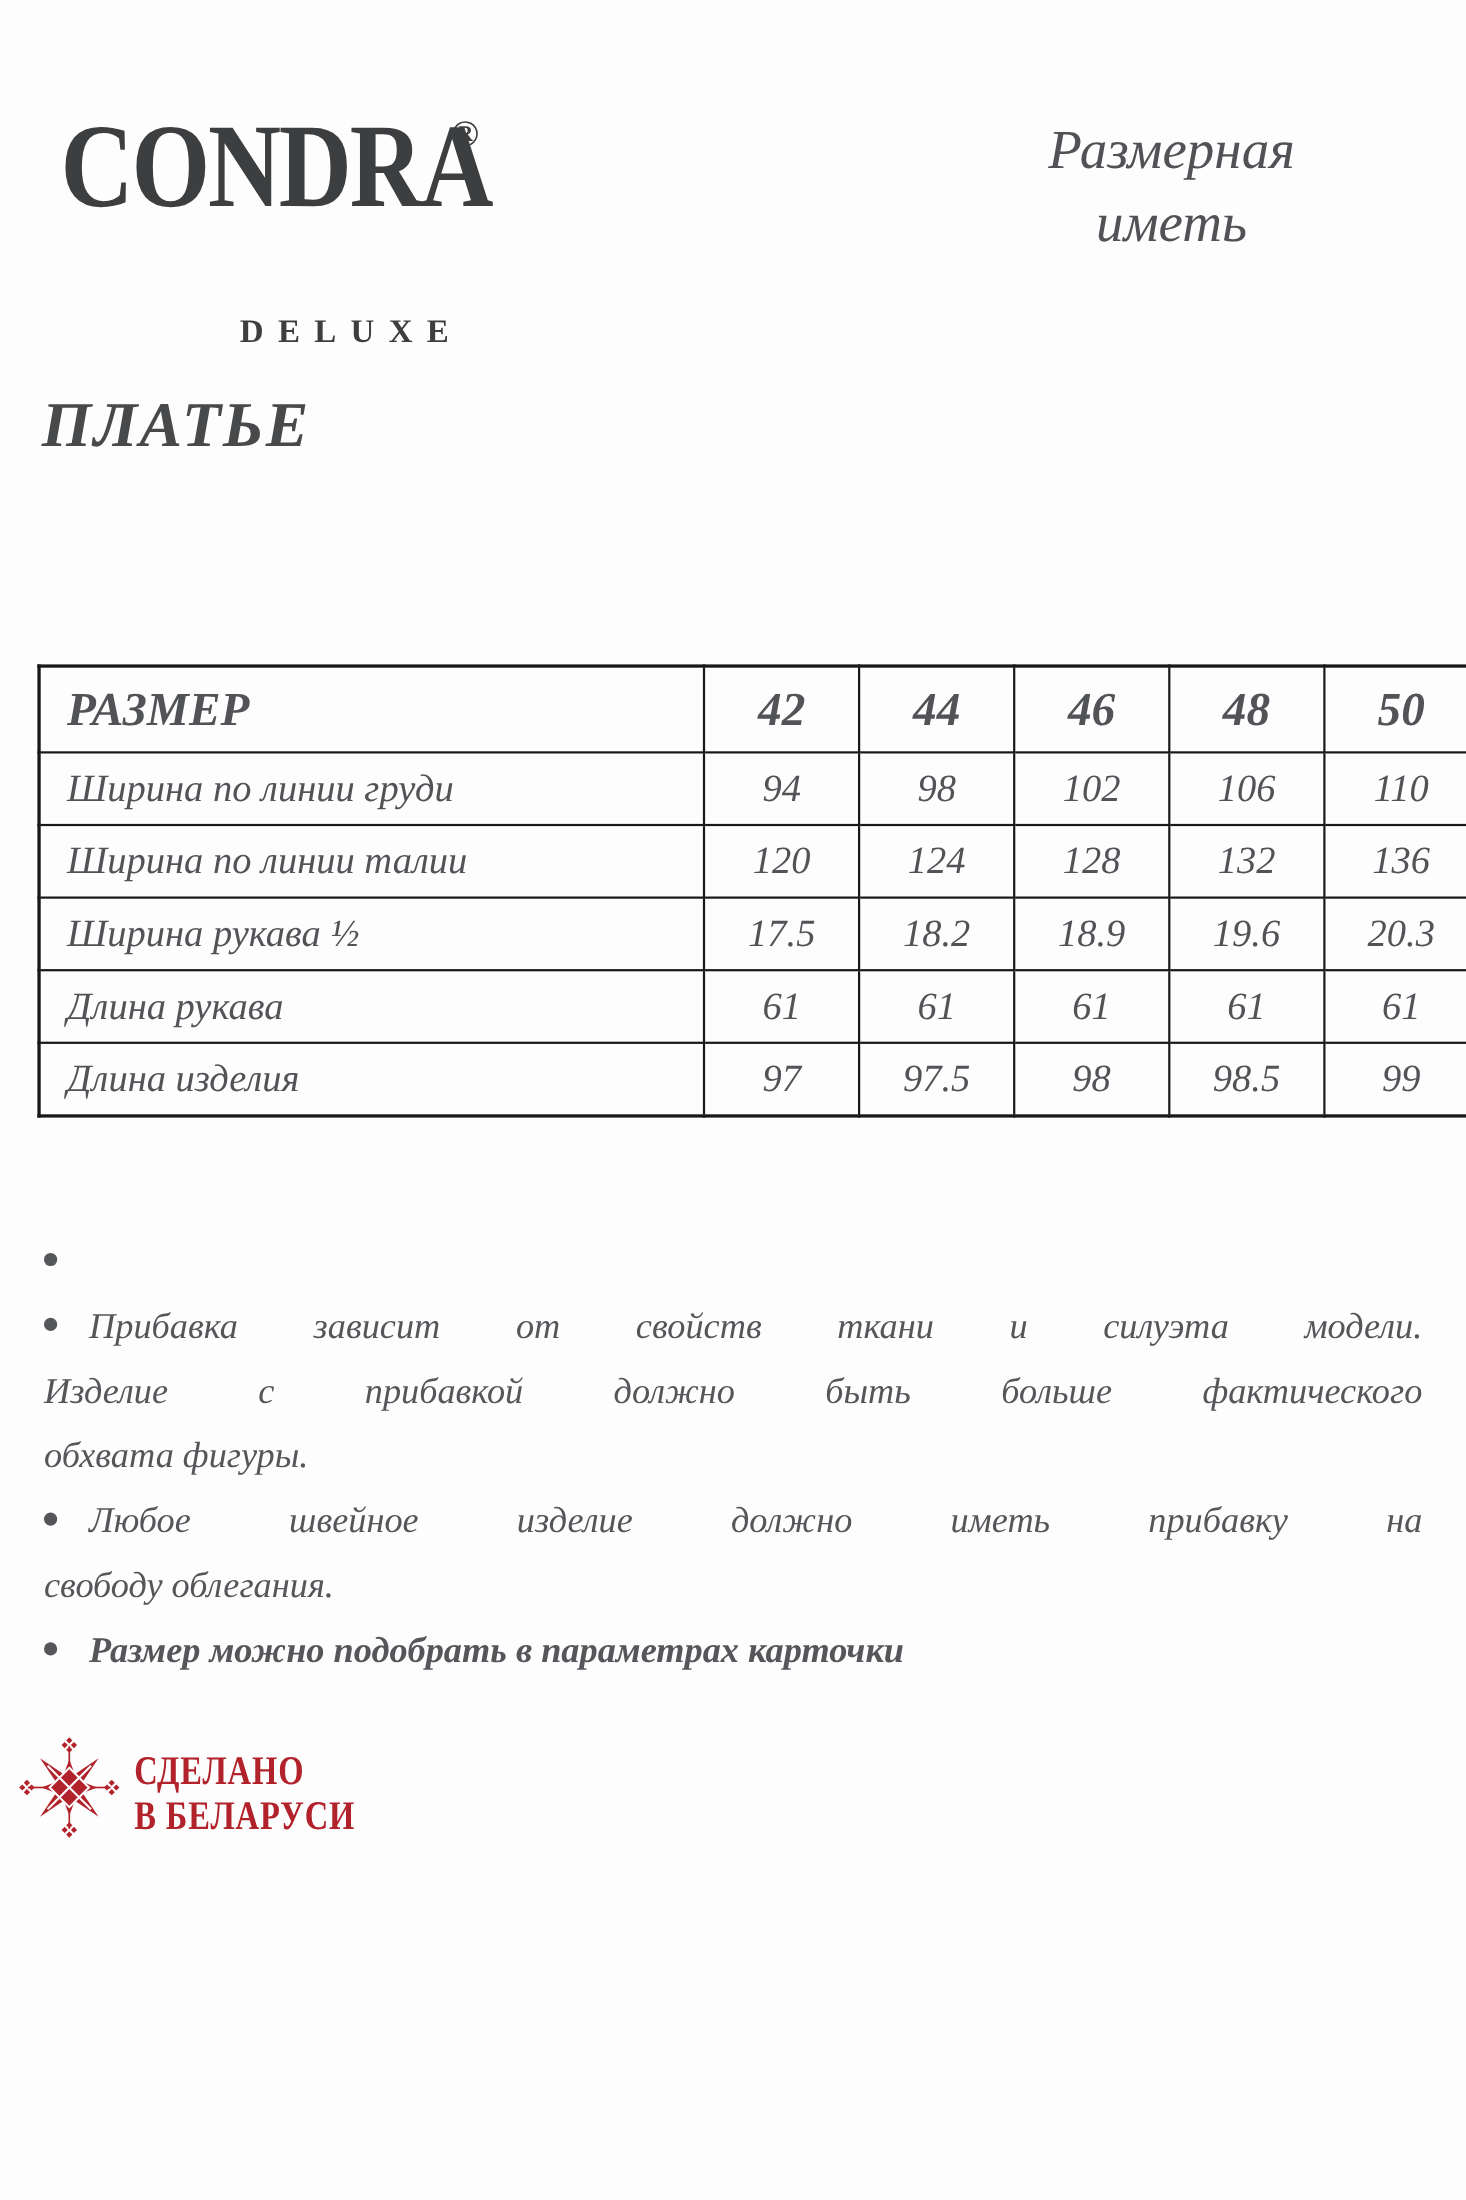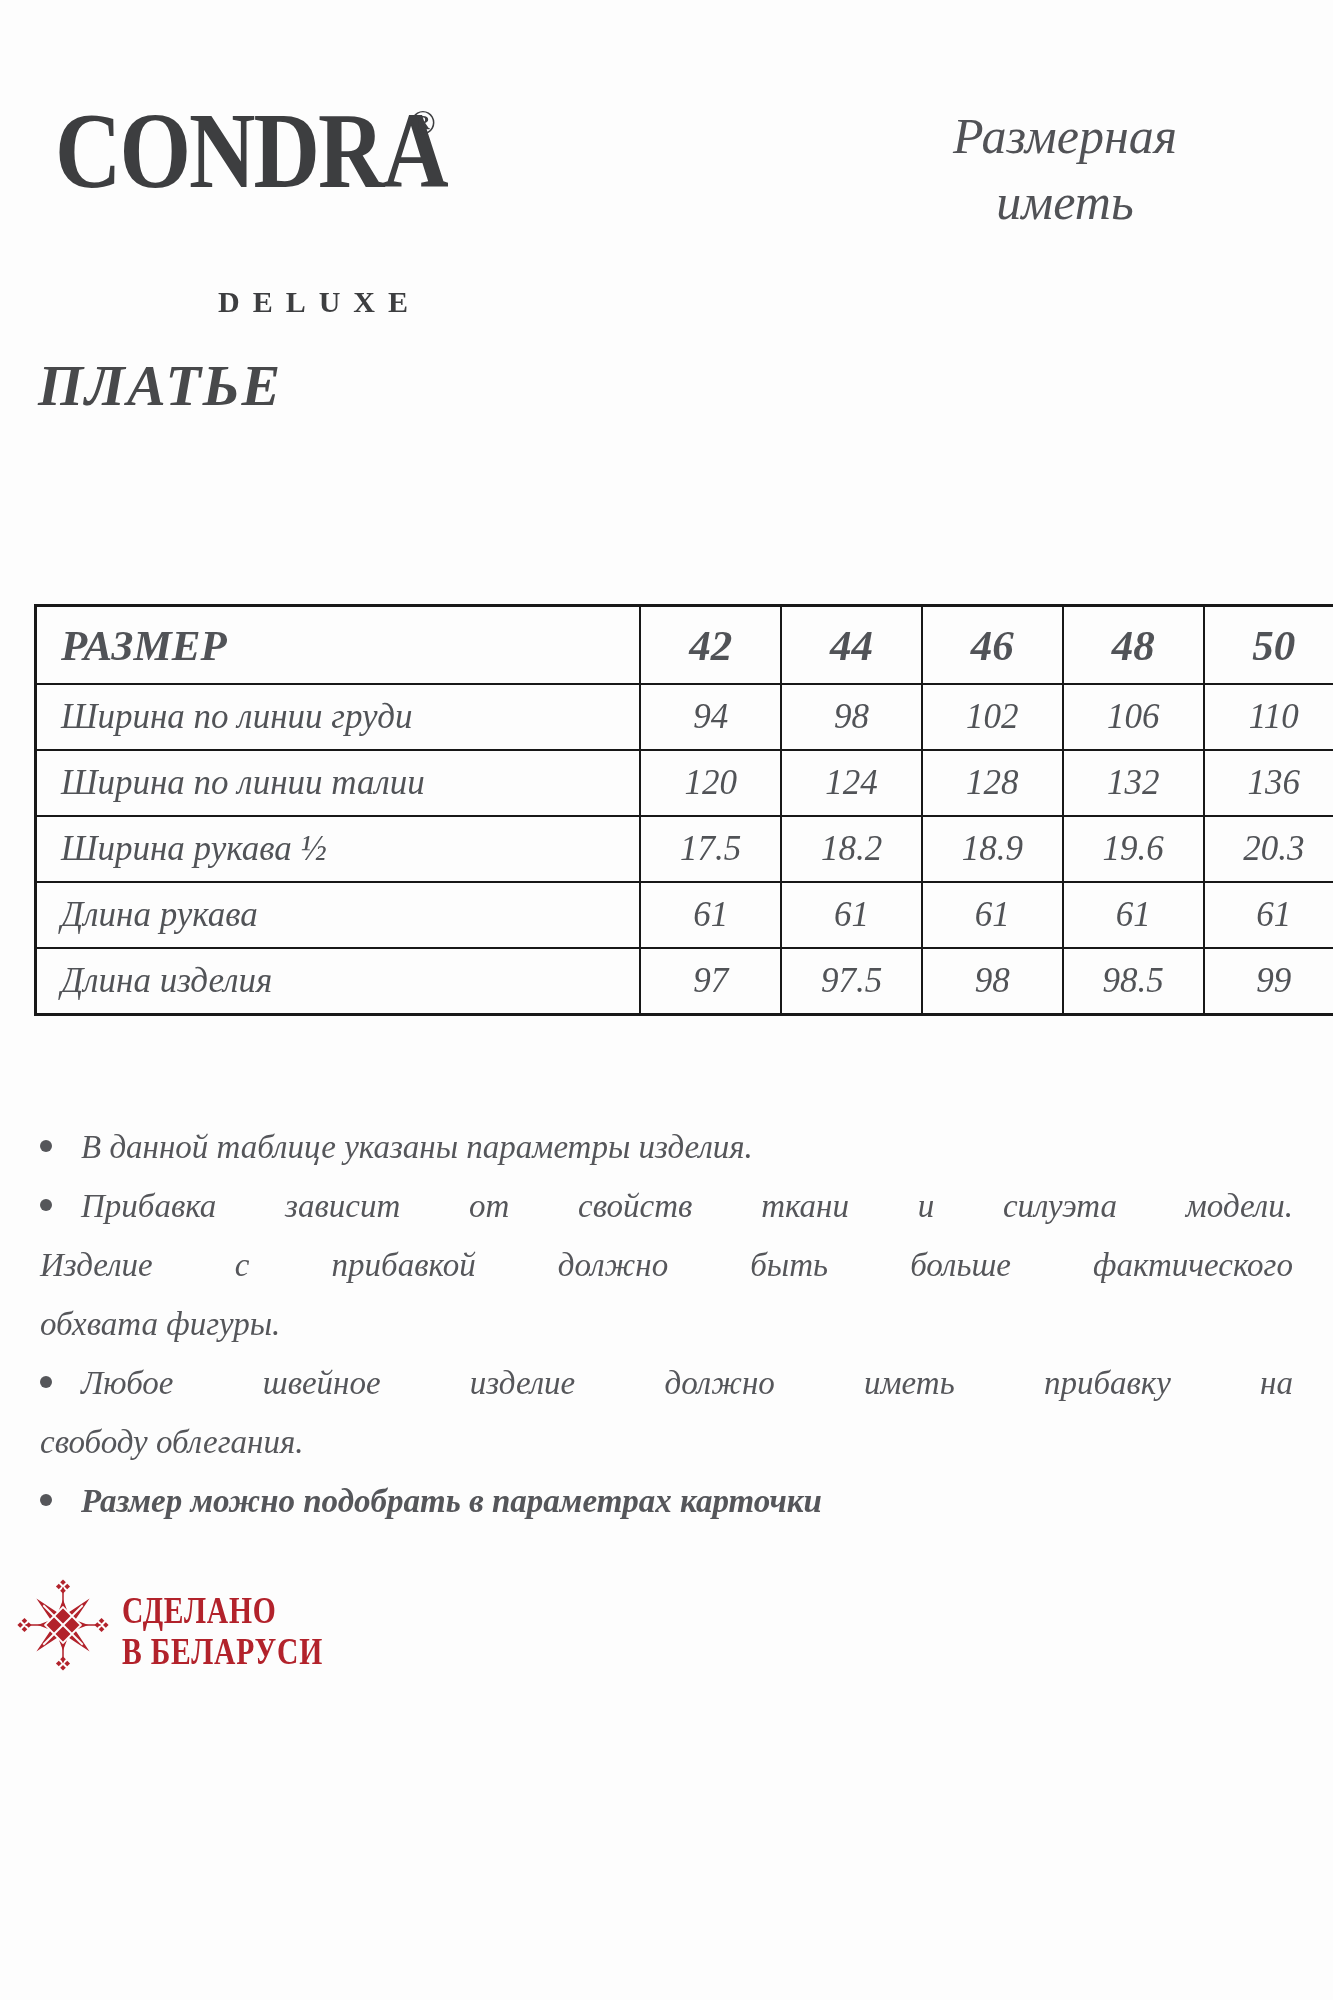--- a/index.html
+++ b/index.html
@@ -151,21 +151,21 @@
         <td class="cell-num">98</td>
         <td class="cell-num">98.5</td>
         <td class="cell-num">99</td>
       </tr>
     </tbody>
       </table>
   </div>
 
   <div class="notes">
     <div class="note-para">
-      <div class="note-line"><span class="dot"></span><span>В данной таблице указаны параметры изделия.</span></div>
+      <div class="note-line"><span class="dot"></span></div>
     </div>
     <div class="note-para">
       <div class="note-line jline"><span class="dot"></span><span>Прибавка зависит от свойств ткани и силуэта модели.</span></div>
       <div class="note-line jline"><span>Изделие с прибавкой должно быть больше фактического</span></div>
       <div class="note-line"><span>обхвата фигуры.</span></div>
     </div>
     <div class="note-para">
       <div class="note-line jline"><span class="dot"></span><span>Любое швейное изделие должно иметь прибавку на</span></div>
       <div class="note-line"><span>свободу облегания.</span></div>
     </div>

